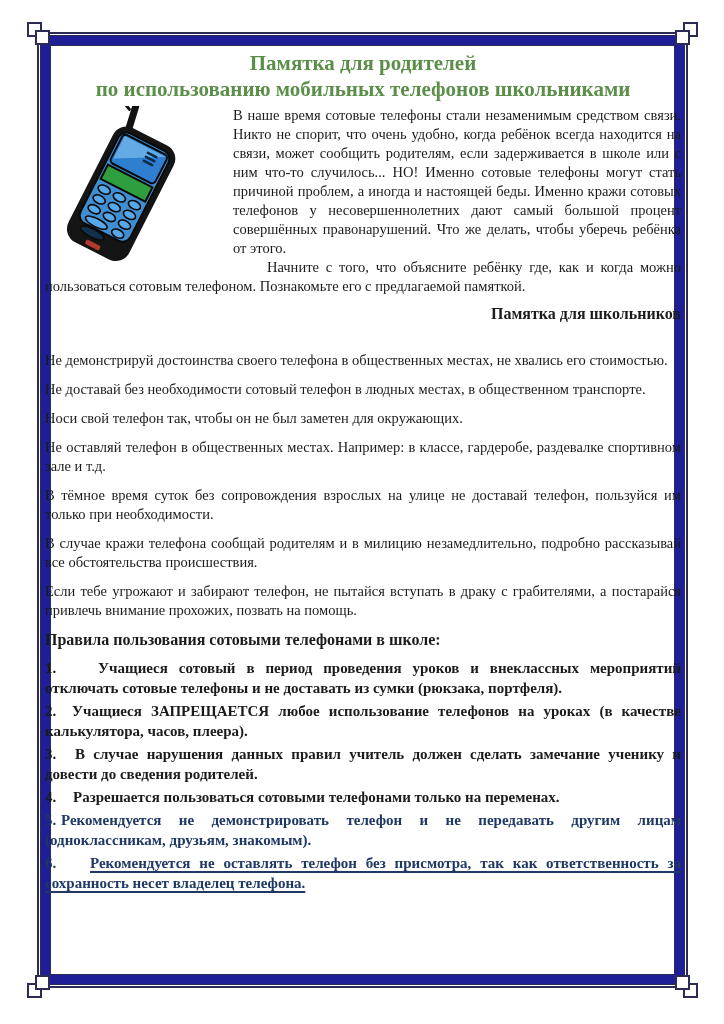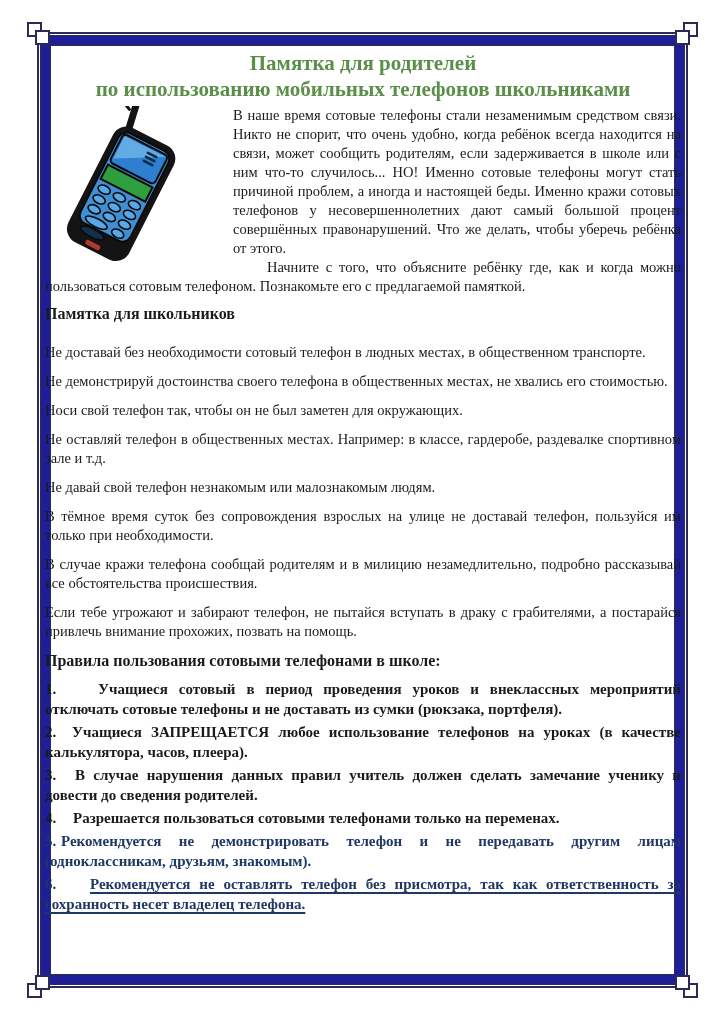--- a/index.html
+++ b/index.html
@@ -46,22 +46,22 @@
   .intro-after { margin-bottom:8px; }
 
   .phone-float {
     float:left;
     width:196px; height:160px;
     shape-outside: inset(16px 8px 0 0);
     margin:0;
   }
 
   .section-heading {
-    text-align:left; font-weight:bold; font-size:16px; line-height:20px;
-    margin:6px 0 19px 0;
+    text-align:right; font-weight:bold; font-size:16px; line-height:20px;
+    margin:6px 0 27px 0;
   }
   .memo-p { margin-bottom:10px; }
 
   .rules-heading {
     text-align:left; font-weight:bold; font-size:16px; line-height:20px;
     margin:2px 0 8px 0;
   }
   .rule { font-weight:bold; font-size:15px; line-height:20px; margin-bottom:3px; }
   .rnum { display:inline-block; }
   .g1 { width:53px; }
@@ -149,25 +149,24 @@
       </g>
     </svg>
     <span>В наше время сотовые телефоны стали незаменимым средством связи. Никто не спорит, что очень удобно, когда ребёнок всегда находится на связи, может сообщить родителям, если задерживается в школе или с ним что-то случилось... НО! Именно сотовые телефоны могут стать причиной проблем, а иногда и настоящей беды. Именно кражи сотовых телефонов у несовершеннолетних дают самый большой процент совершённых правонарушений. Что же делать, чтобы уберечь ребёнка от этого.</span>
   </p>
   <p class="intro-p2 intro-after">
     <span>Начните с того, что объясните ребёнку где, как и когда можно пользоваться сотовым телефоном. Познакомьте его с предлагаемой памяткой.</span>
   </p>
 
   <div class="section-heading">Памятка для школьников</div>
 
+  <p class="memo-p">Не демонстрируй достоинства своего телефона в общественных местах, не хвались его стоимостью.</p>
   <p class="memo-p">Не доставай без необходимости сотовый телефон в людных местах, в общественном транспорте.</p>
-  <p class="memo-p">Не демонстрируй достоинства своего телефона в общественных местах, не хвались его стоимостью.</p>
   <p class="memo-p">Носи свой телефон так, чтобы он не был заметен для окружающих.</p>
   <p class="memo-p">Не оставляй телефон в общественных местах. Например: в классе, гардеробе, раздевалке спортивном зале и т.д.</p>
-  <p class="memo-p">Не давай свой телефон незнакомым или малознакомым людям.</p>
   <p class="memo-p">В тёмное время суток без сопровождения взрослых на улице не доставай телефон, пользуйся им только при необходимости.</p>
   <p class="memo-p">В случае кражи телефона сообщай родителям и в милицию незамедлительно, подробно рассказывай все обстоятельства происшествия.</p>
   <p class="memo-p">Если тебе угрожают и забирают телефон, не пытайся вступать в драку с грабителями, а постарайся привлечь внимание прохожих, позвать на помощь.</p>
 
   <div class="rules-heading">Правила пользования сотовыми телефонами в школе:</div>
 
   <p class="rule">
     <span class="rnum g1">1.</span><span>Учащиеся сотовый в период проведения уроков и внеклассных мероприятий отключать сотовые телефоны и  не доставать из сумки (рюкзака, портфеля).</span>
   </p>
   <p class="rule">

